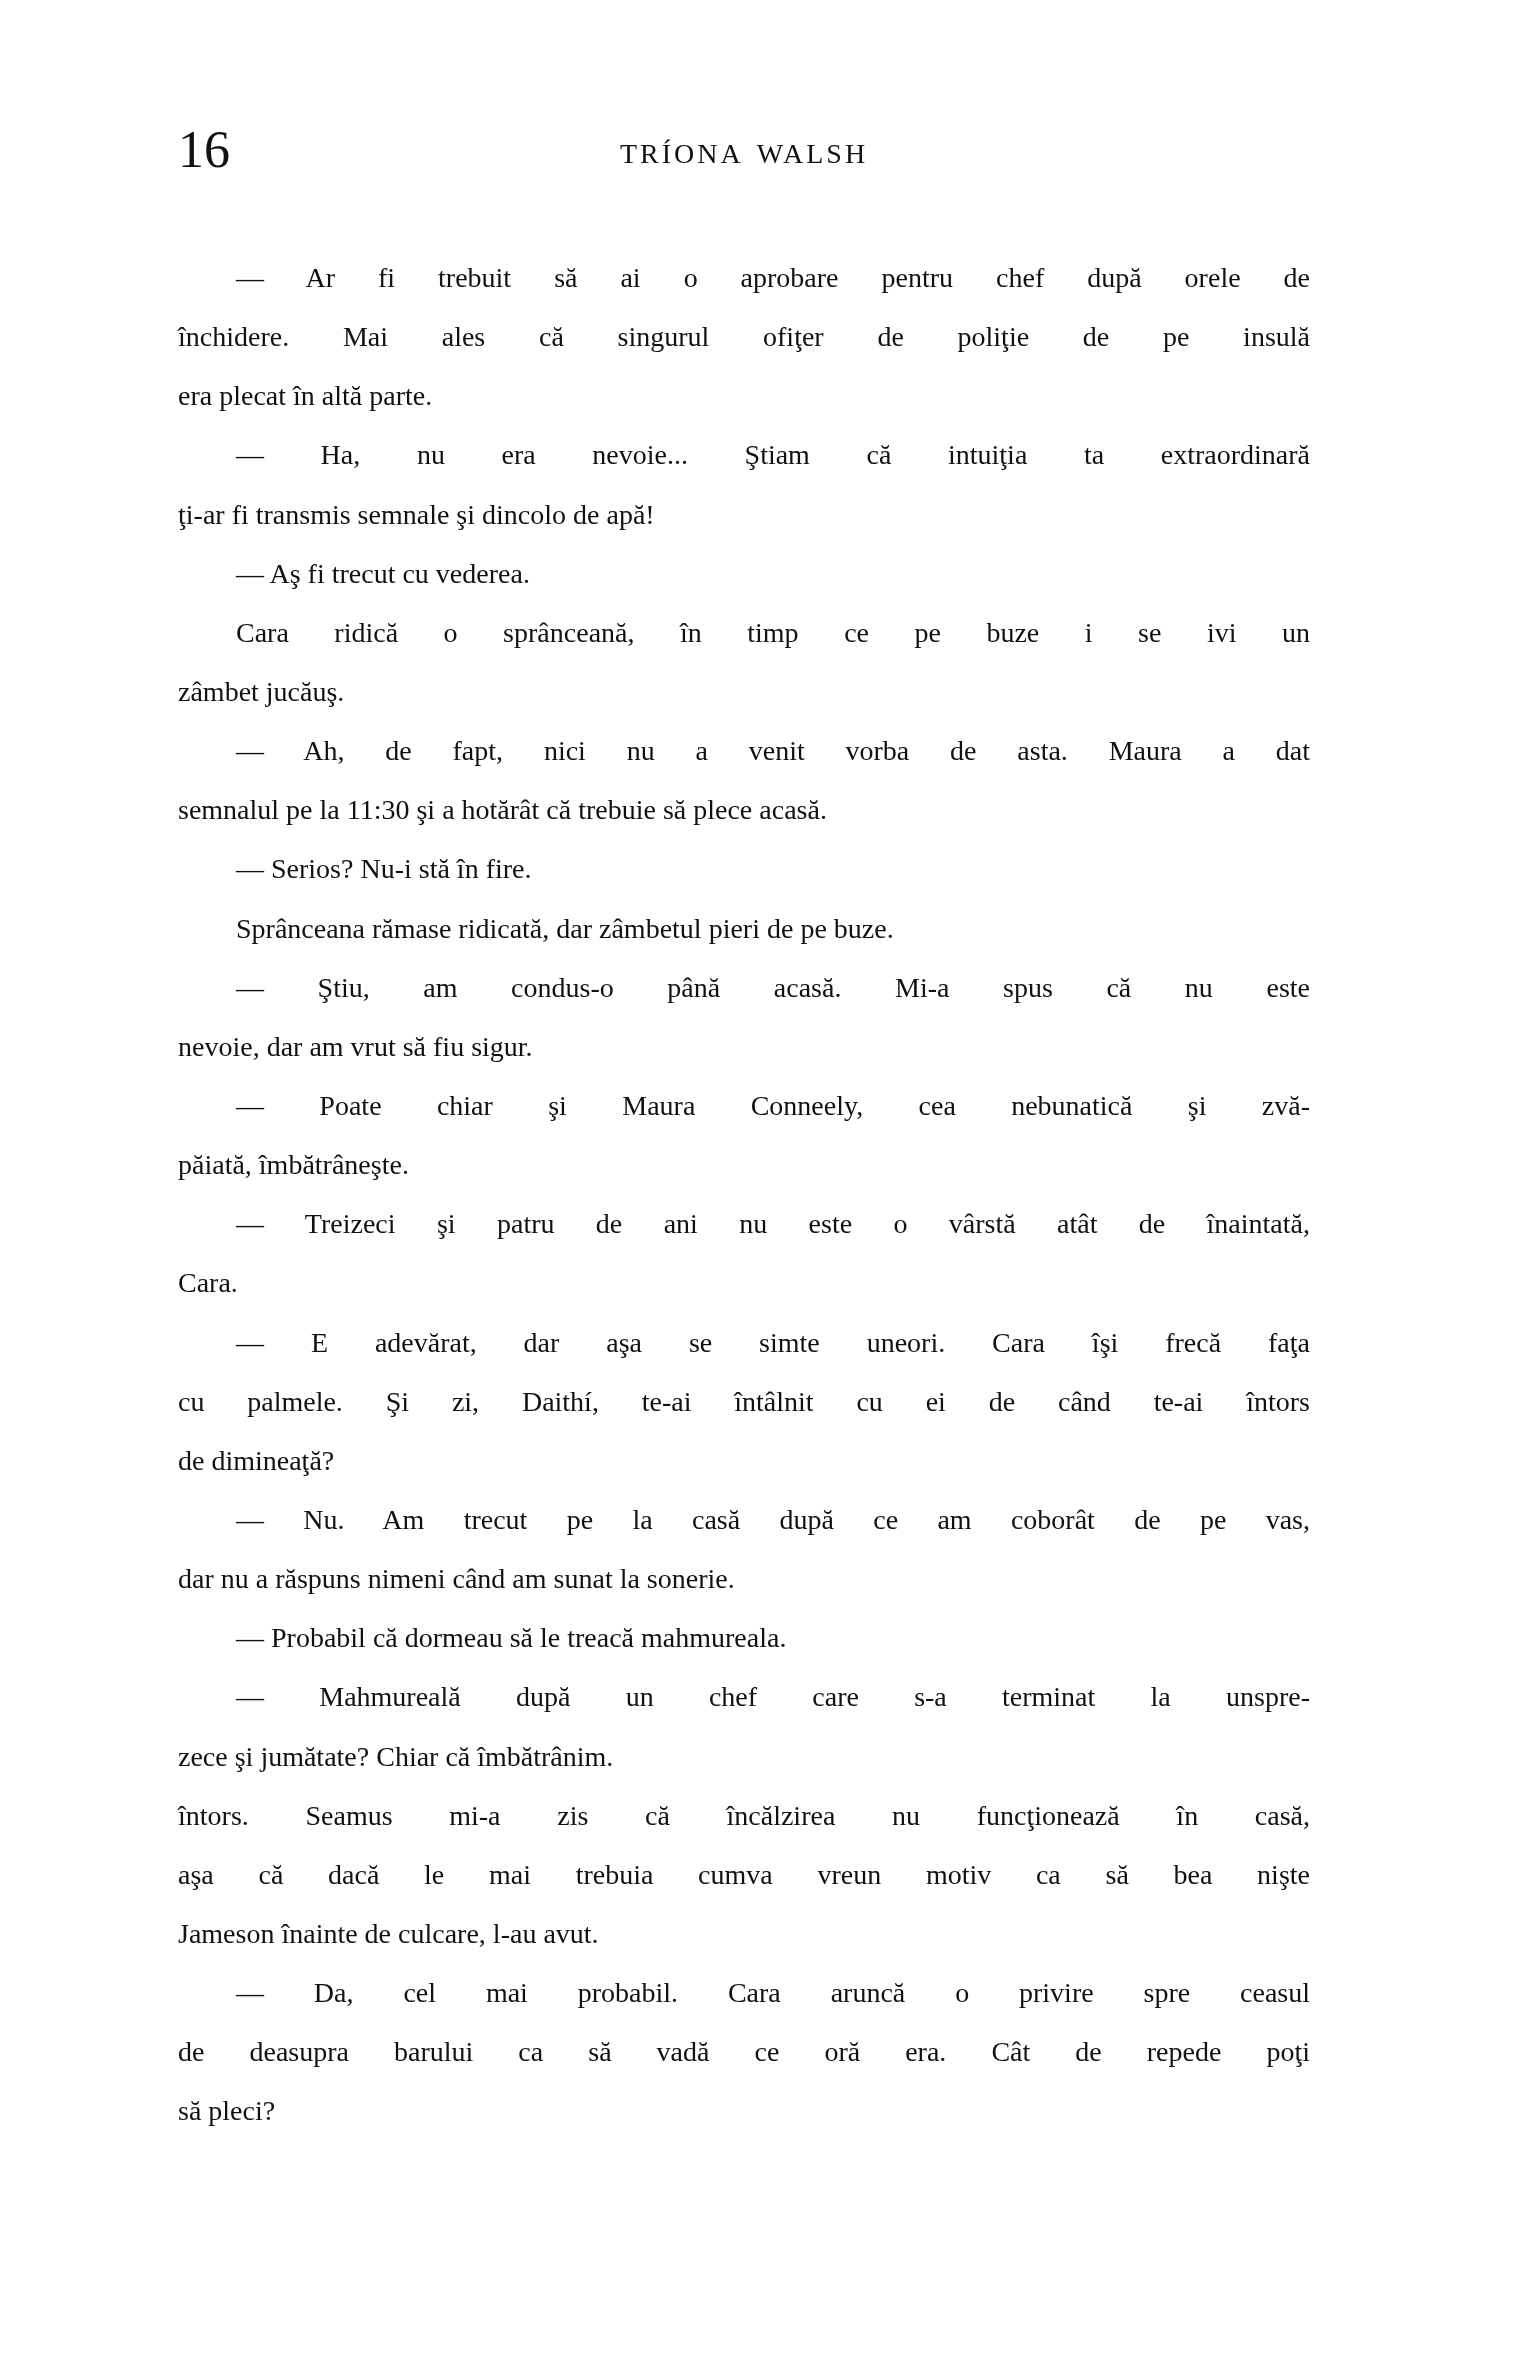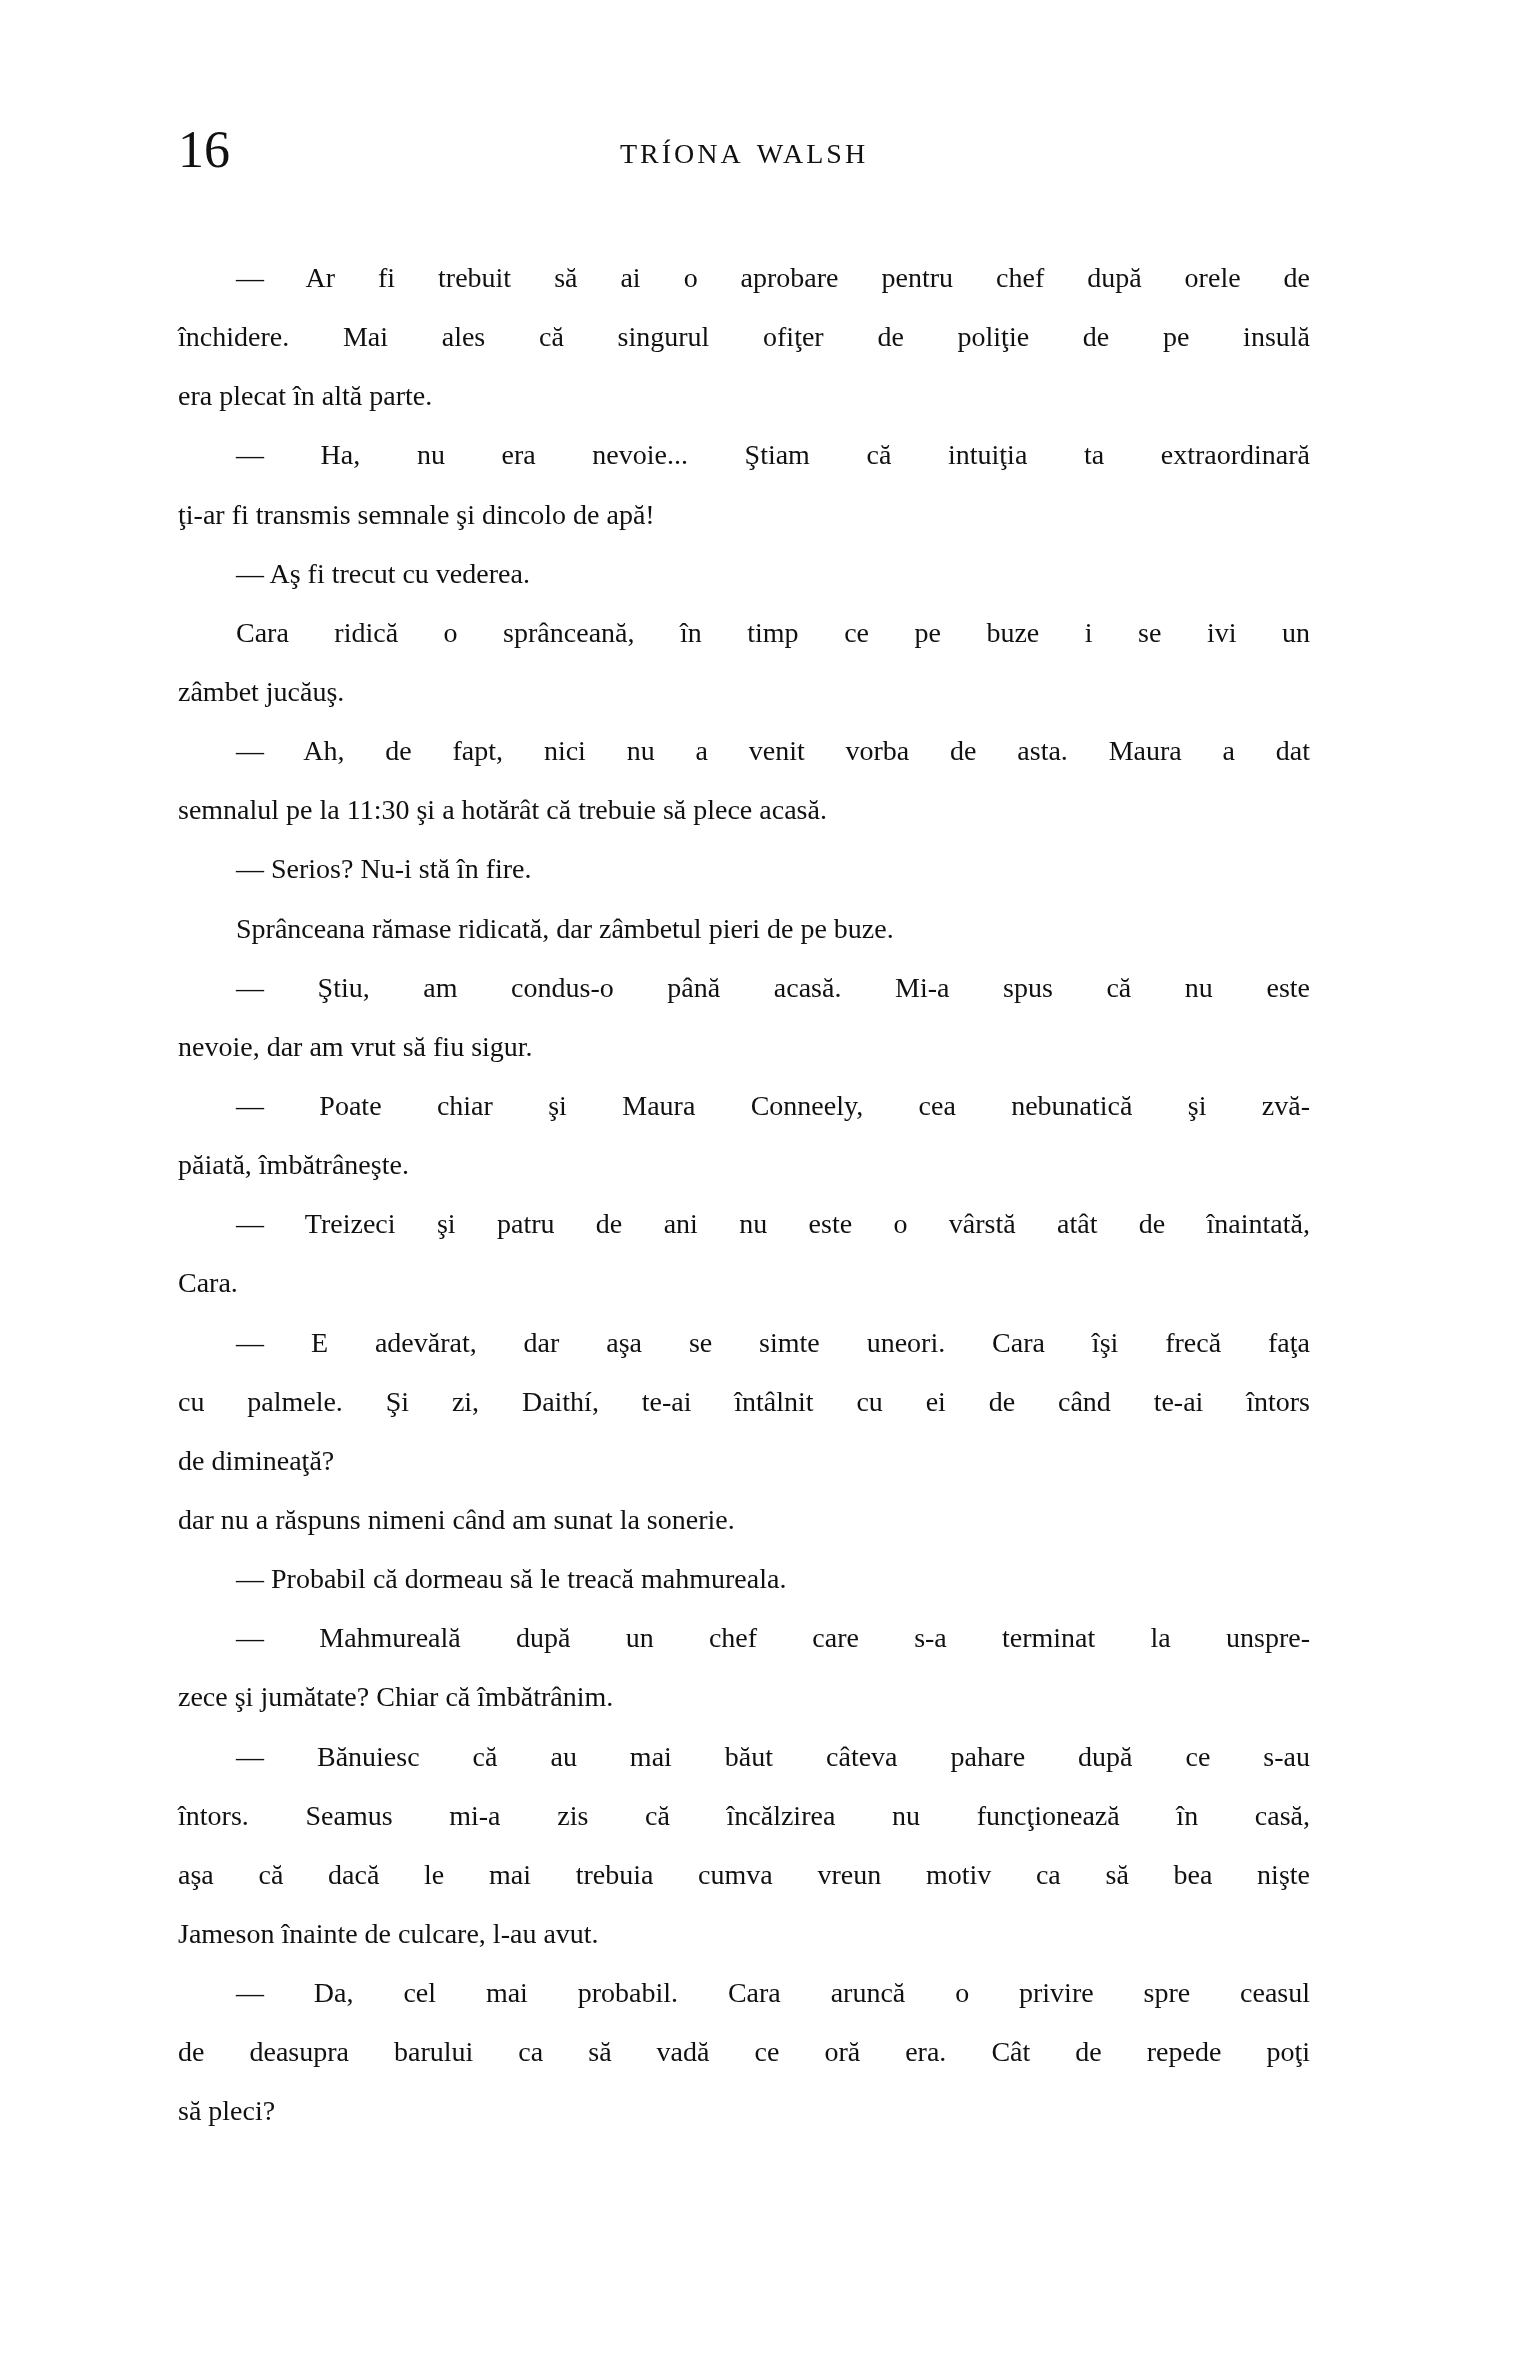--- a/index.html
+++ b/index.html
@@ -88,24 +88,24 @@
     <span class="line indent last">Sprânceana rămase ridicată, dar zâmbetul pieri de pe buze.</span>
     <span class="line indent">— Ştiu, am condus-o până acasă. Mi-a spus că nu este</span>
     <span class="line last">nevoie, dar am vrut să fiu sigur.</span>
     <span class="line indent">— Poate chiar şi Maura Conneely, cea nebunatică şi zvă-</span>
     <span class="line last">păiată, îmbătrâneşte.</span>
     <span class="line indent">— Treizeci şi patru de ani nu este o vârstă atât de înaintată,</span>
     <span class="line last">Cara.</span>
     <span class="line indent">— E adevărat, dar aşa se simte uneori. Cara îşi frecă faţa</span>
     <span class="line">cu palmele. Şi zi, Daithí, te-ai întâlnit cu ei de când te-ai întors</span>
     <span class="line last">de dimineaţă?</span>
+    <span class="line indent">— Nu. Am trecut pe la casă după ce am coborât de pe vas,</span>
     <span class="line last">dar nu a răspuns nimeni când am sunat la sonerie.</span>
     <span class="line indent last">— Probabil că dormeau să le treacă mahmureala.</span>
     <span class="line indent">— Mahmureală după un chef care s-a terminat la unspre-</span>
     <span class="line last">zece şi jumătate? Chiar că îmbătrânim.</span>
-    <span class="line indent">— Bănuiesc că au mai băut câteva pahare după ce s-au</span>
     <span class="line">întors. Seamus mi-a zis că încălzirea nu funcţionează în casă,</span>
     <span class="line">aşa că dacă le mai trebuia cumva vreun motiv ca să bea nişte</span>
     <span class="line last">Jameson înainte de culcare, l-au avut.</span>
     <span class="line indent">— Da, cel mai probabil. Cara aruncă o privire spre ceasul</span>
     <span class="line">de deasupra barului ca să vadă ce oră era. Cât de repede poţi</span>
     <span class="line last">să pleci?</span>
   </div>
 
 </body></html>

